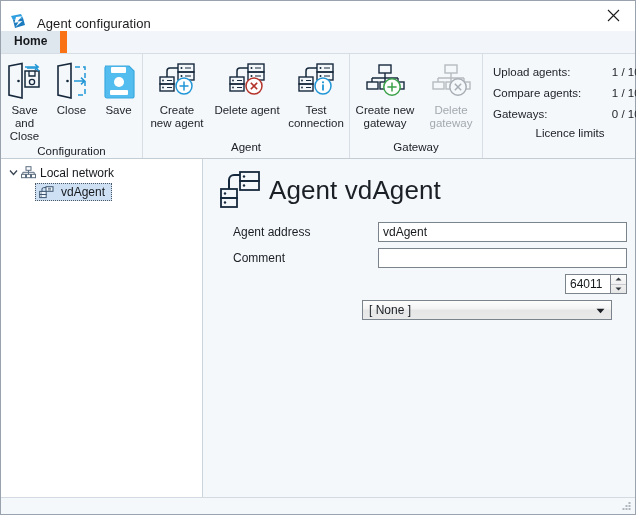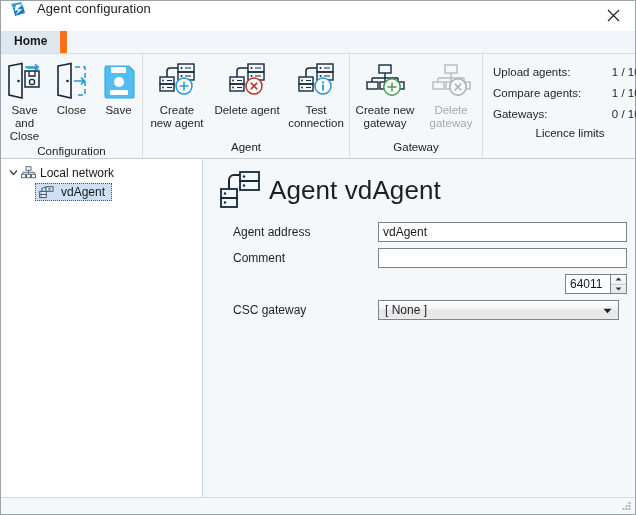--- a/index.html
+++ b/index.html
@@ -23,21 +23,21 @@
     display: flex;
     flex-direction: column;
   }
 
   
   .titlebar {
     height: 30px;
     flex: 0 0 30px;
     background: #ffffff;
     display: flex;
-    align-items: flex-start;
+    align-items: flex-end;
     position: relative;
   }
   .app-logo {
     width: 18px; height: 18px;
     margin-left: 9px;
     flex: 0 0 18px;
     position: relative;
   }
   .title-text {
     margin-left: 9px;
@@ -297,21 +297,21 @@
   }
   .spin-btns .sb {
     flex: 1 1 50%;
     display: flex;
     align-items: center;
     justify-content: center;
   }
   .spin-btns .sb.top { border-bottom: 1px solid #c8ccd0; }
   .combo {
     margin-left: auto;
-    margin-right: 16px;
+    margin-right: 23px;
     width: 250px;
     height: 20px;
     box-sizing: border-box;
     border: 1px solid #7b848d;
     background: linear-gradient(to bottom,#fdfdfd 0%,#f3f3f3 45%,#e6e6e6 50%,#eaeaea 100%);
     display: flex;
     align-items: center;
     justify-content: space-between;
     font-size: 12px;
     color: #1b1f24;
@@ -607,21 +607,20 @@
               <span class="sb">
                 <svg width="7" height="4" viewBox="0 0 7 4">
                     <path d="M3.5 3.5 L0.5 0.5 L6.5 0.5 Z" fill="#33383d"></path>
                   </svg>
               </span>
             </span>
           </div>
         </div>
 
         <div class="frow">
-          <div class="flabel">CSC gateway</div>
           <div class="combo">
             <span>[ None ]</span>
             <span>
               <svg width="9" height="6" viewBox="0 0 9 6">
                   <path d="M0.5 0.8 L8.5 0.8 L4.5 5.3 Z" fill="#1b1f24"></path>
                 </svg>
             </span>
           </div>
         </div>
 

